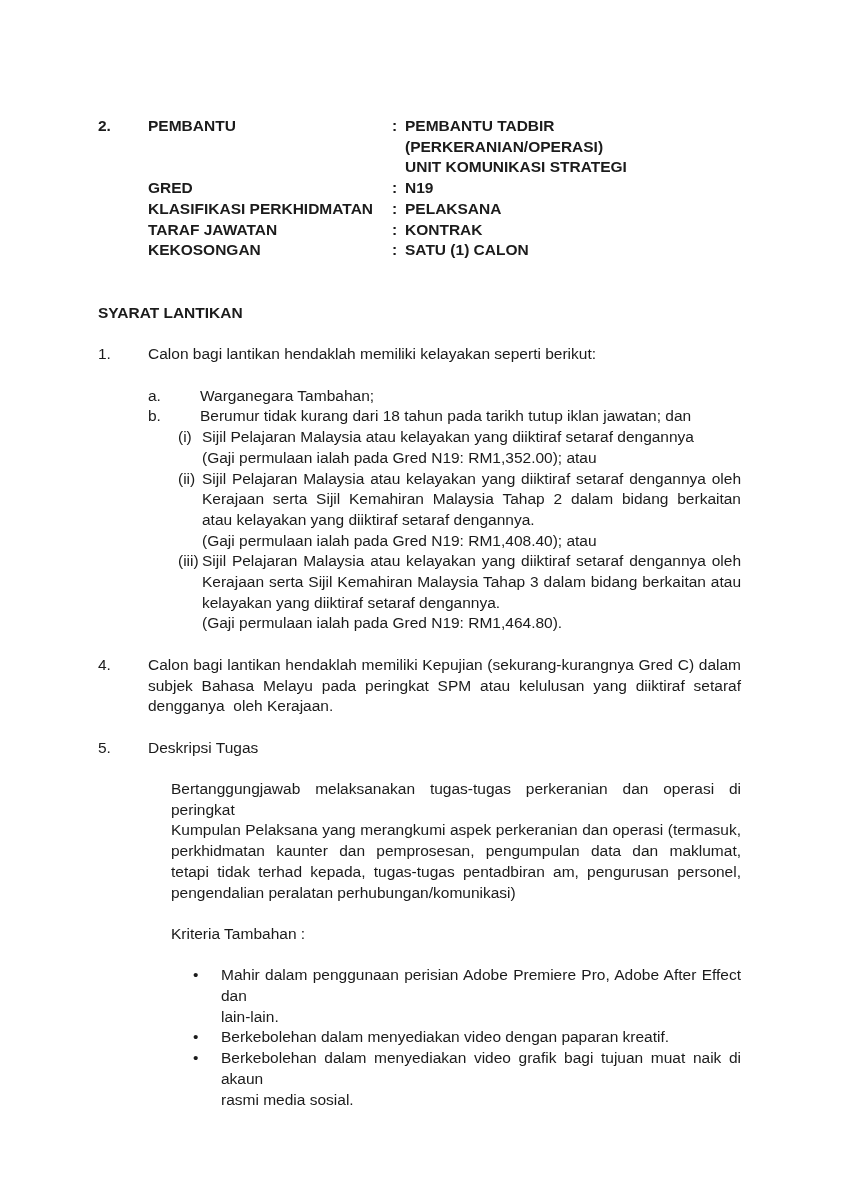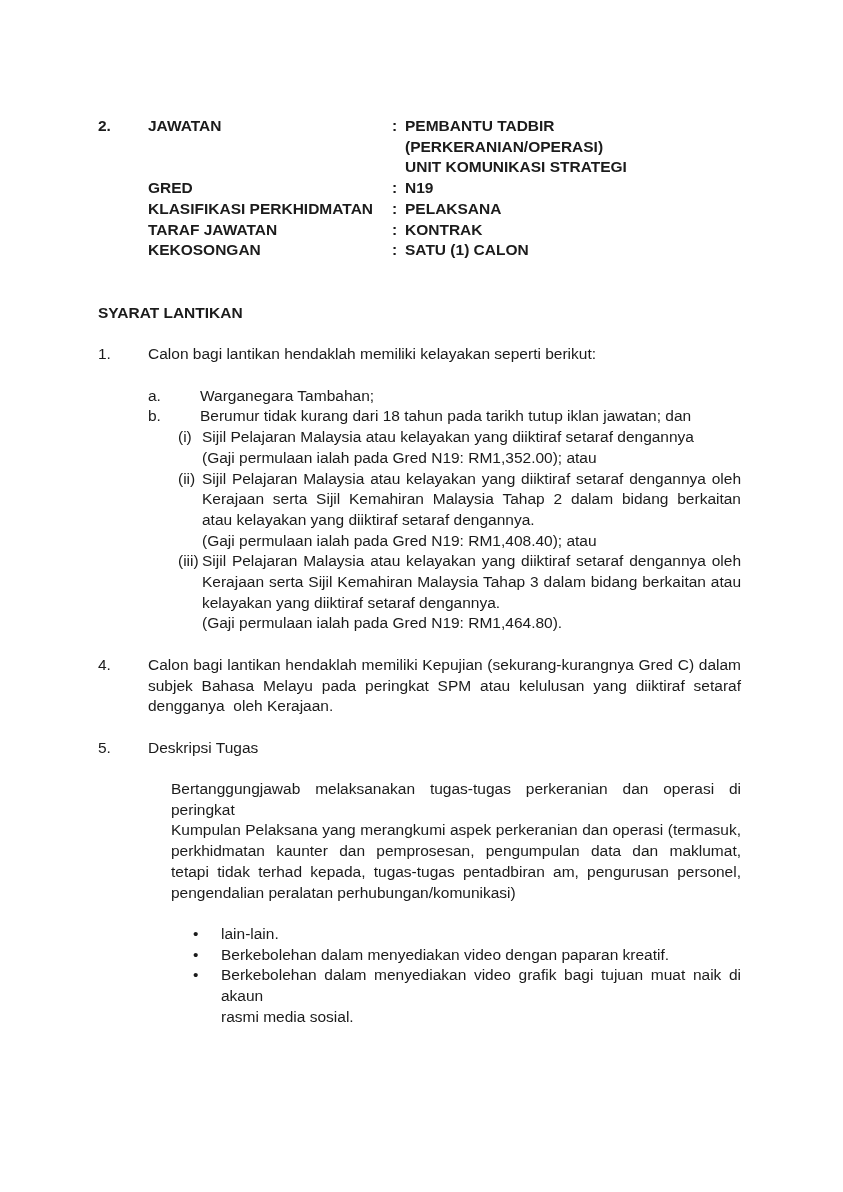--- a/index.html
+++ b/index.html
@@ -41,21 +41,21 @@
   .jl{text-align:justify;text-align-last:justify;}
 </style>
 </head>
 <body>
 
 <div class="page">
 
   <div>
     <div class="hrow">
       <div class="hnum">2.</div>
-      <div class="hlabel">JAWATAN</div>
+      <div class="hlabel">PEMBANTU</div>
       <div class="hvalue">
         <span class="hcolon">:</span>
         <div class="vlines">
             <div class="line">PEMBANTU TADBIR</div>
             <div class="line">(PERKERANIAN/OPERASI)</div>
             <div class="line">UNIT KOMUNIKASI STRATEGI</div>
           </div>
       </div>
     </div>
     <div class="hrow">
@@ -165,24 +165,28 @@
   </div>
 
   <div class="block ind-para g1">
       <div class="line jl">Bertanggungjawab melaksanakan tugas-tugas perkeranian dan operasi di peringkat</div>
       <div class="line jl">Kumpulan Pelaksana yang merangkumi aspek perkeranian dan operasi (termasuk,</div>
       <div class="line jl">perkhidmatan kaunter dan pemprosesan, pengumpulan data dan maklumat,</div>
       <div class="line jl">tetapi tidak terhad kepada, tugas-tugas pentadbiran am, pengurusan personel,</div>
       <div class="line">pengendalian peralatan perhubungan/komunikasi)</div>
     </div>
 
+  <div class="block ind-para g1">
+      <div class="line">Kriteria Tambahan :</div>
+    </div>
 
   <div class="block row ind-para g1">
     <div class="bdot">•</div>
     <div class="tcol">
+        <div class="line jl">Mahir dalam penggunaan perisian Adobe Premiere Pro, Adobe After Effect dan</div>
         <div class="line">lain-lain.</div>
       </div>
   </div>
   <div class="block row ind-para">
     <div class="bdot">•</div>
     <div class="tcol">
         <div class="line">Berkebolehan dalam menyediakan video dengan paparan kreatif.</div>
       </div>
   </div>
   <div class="block row ind-para">

